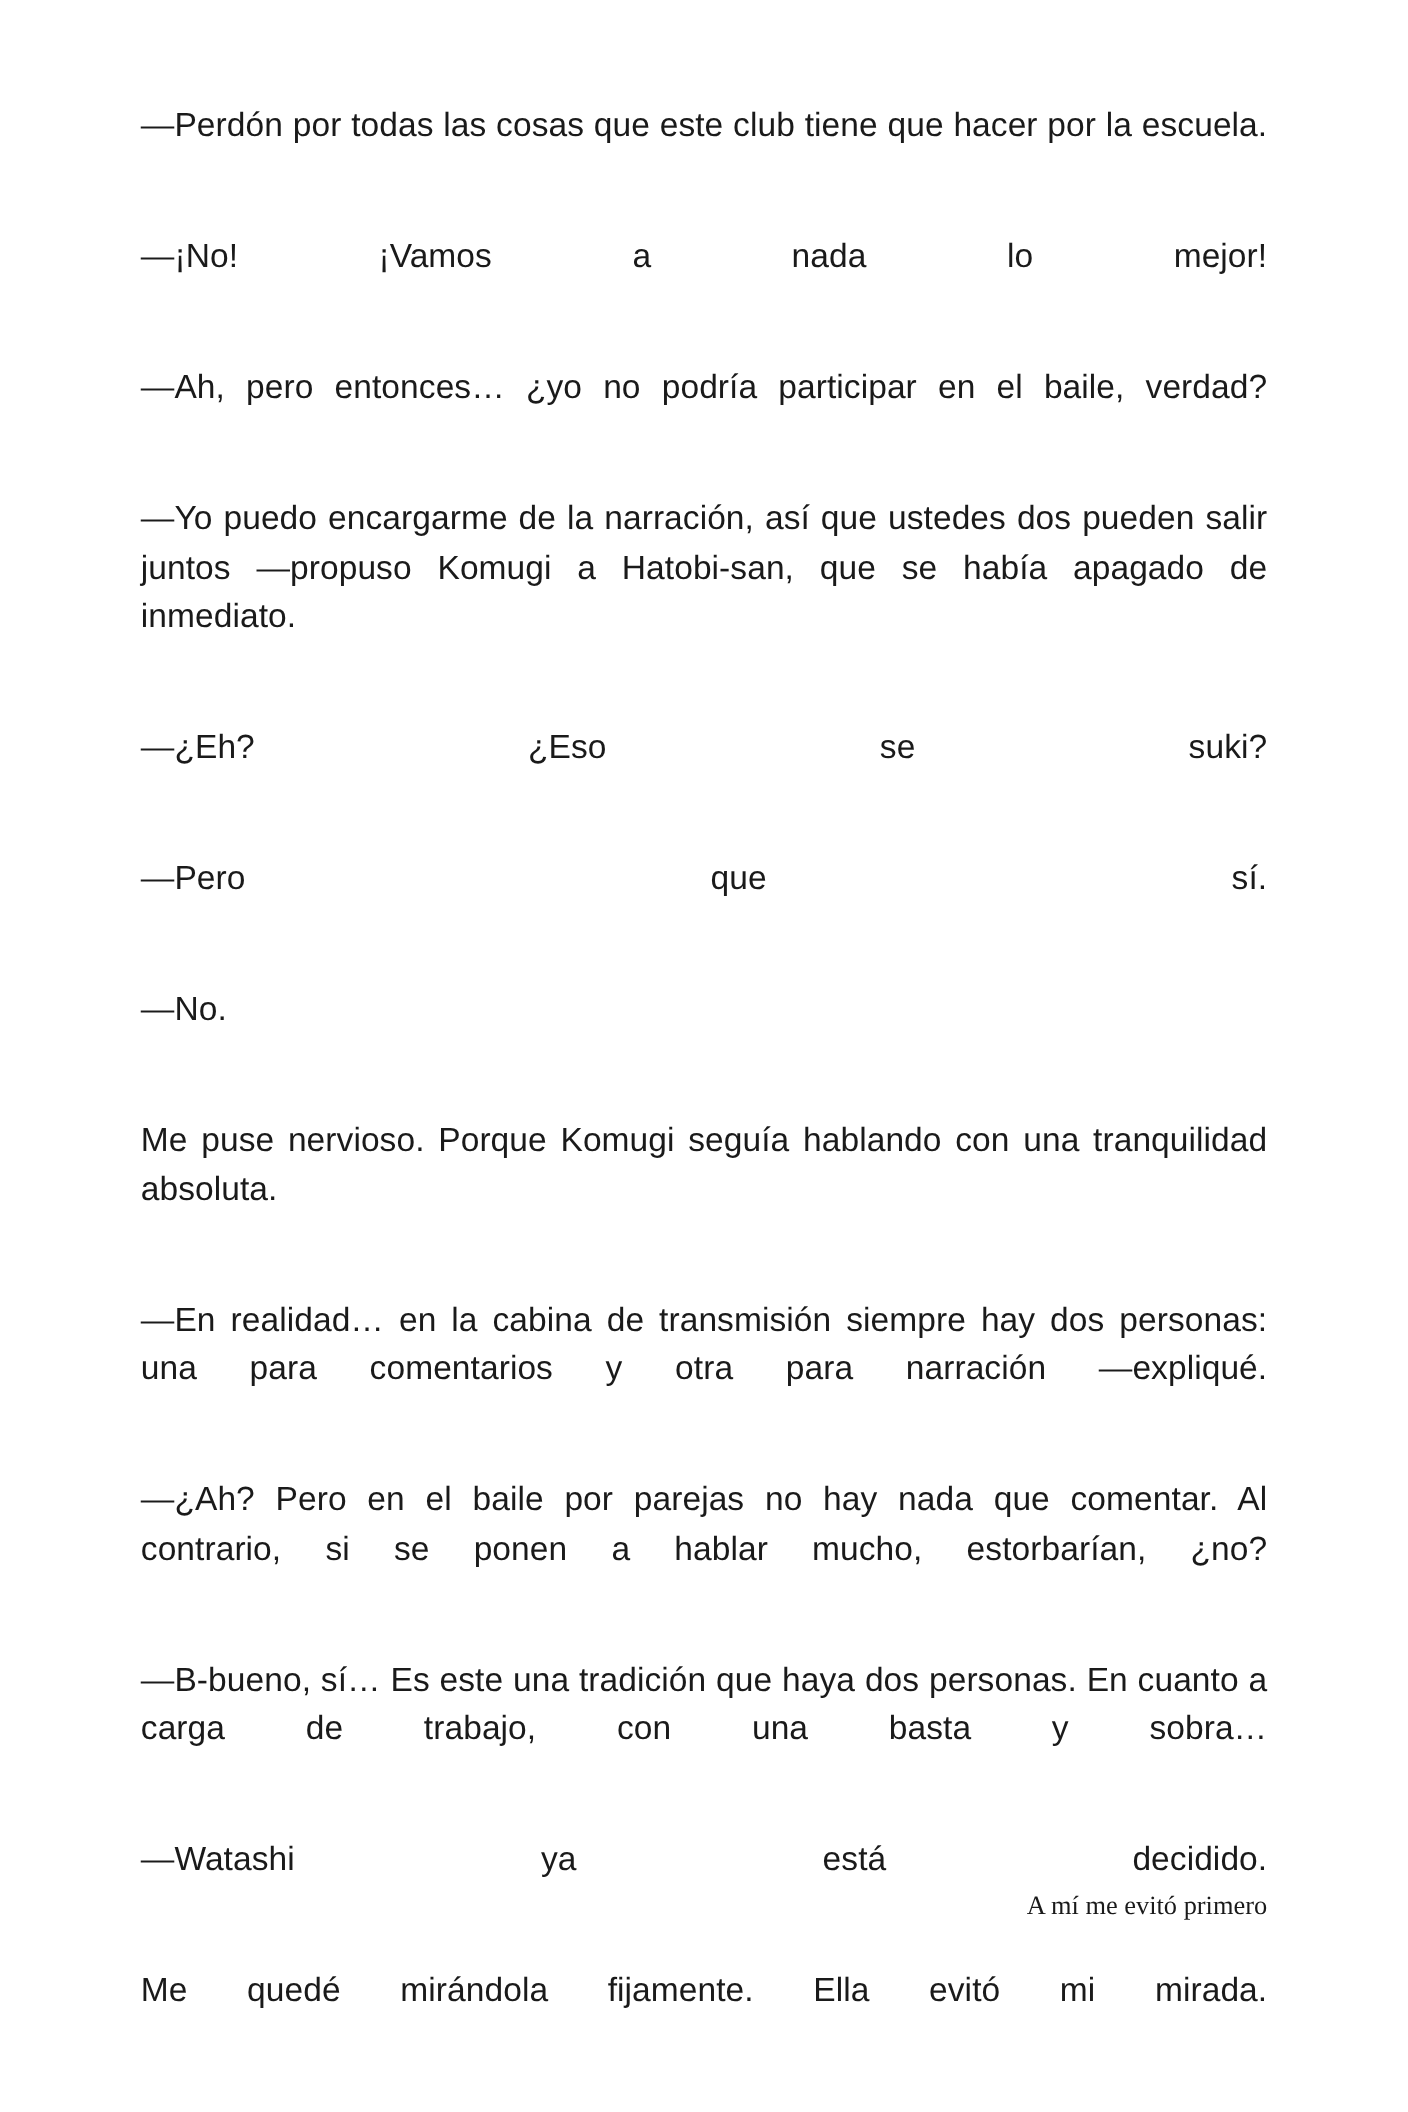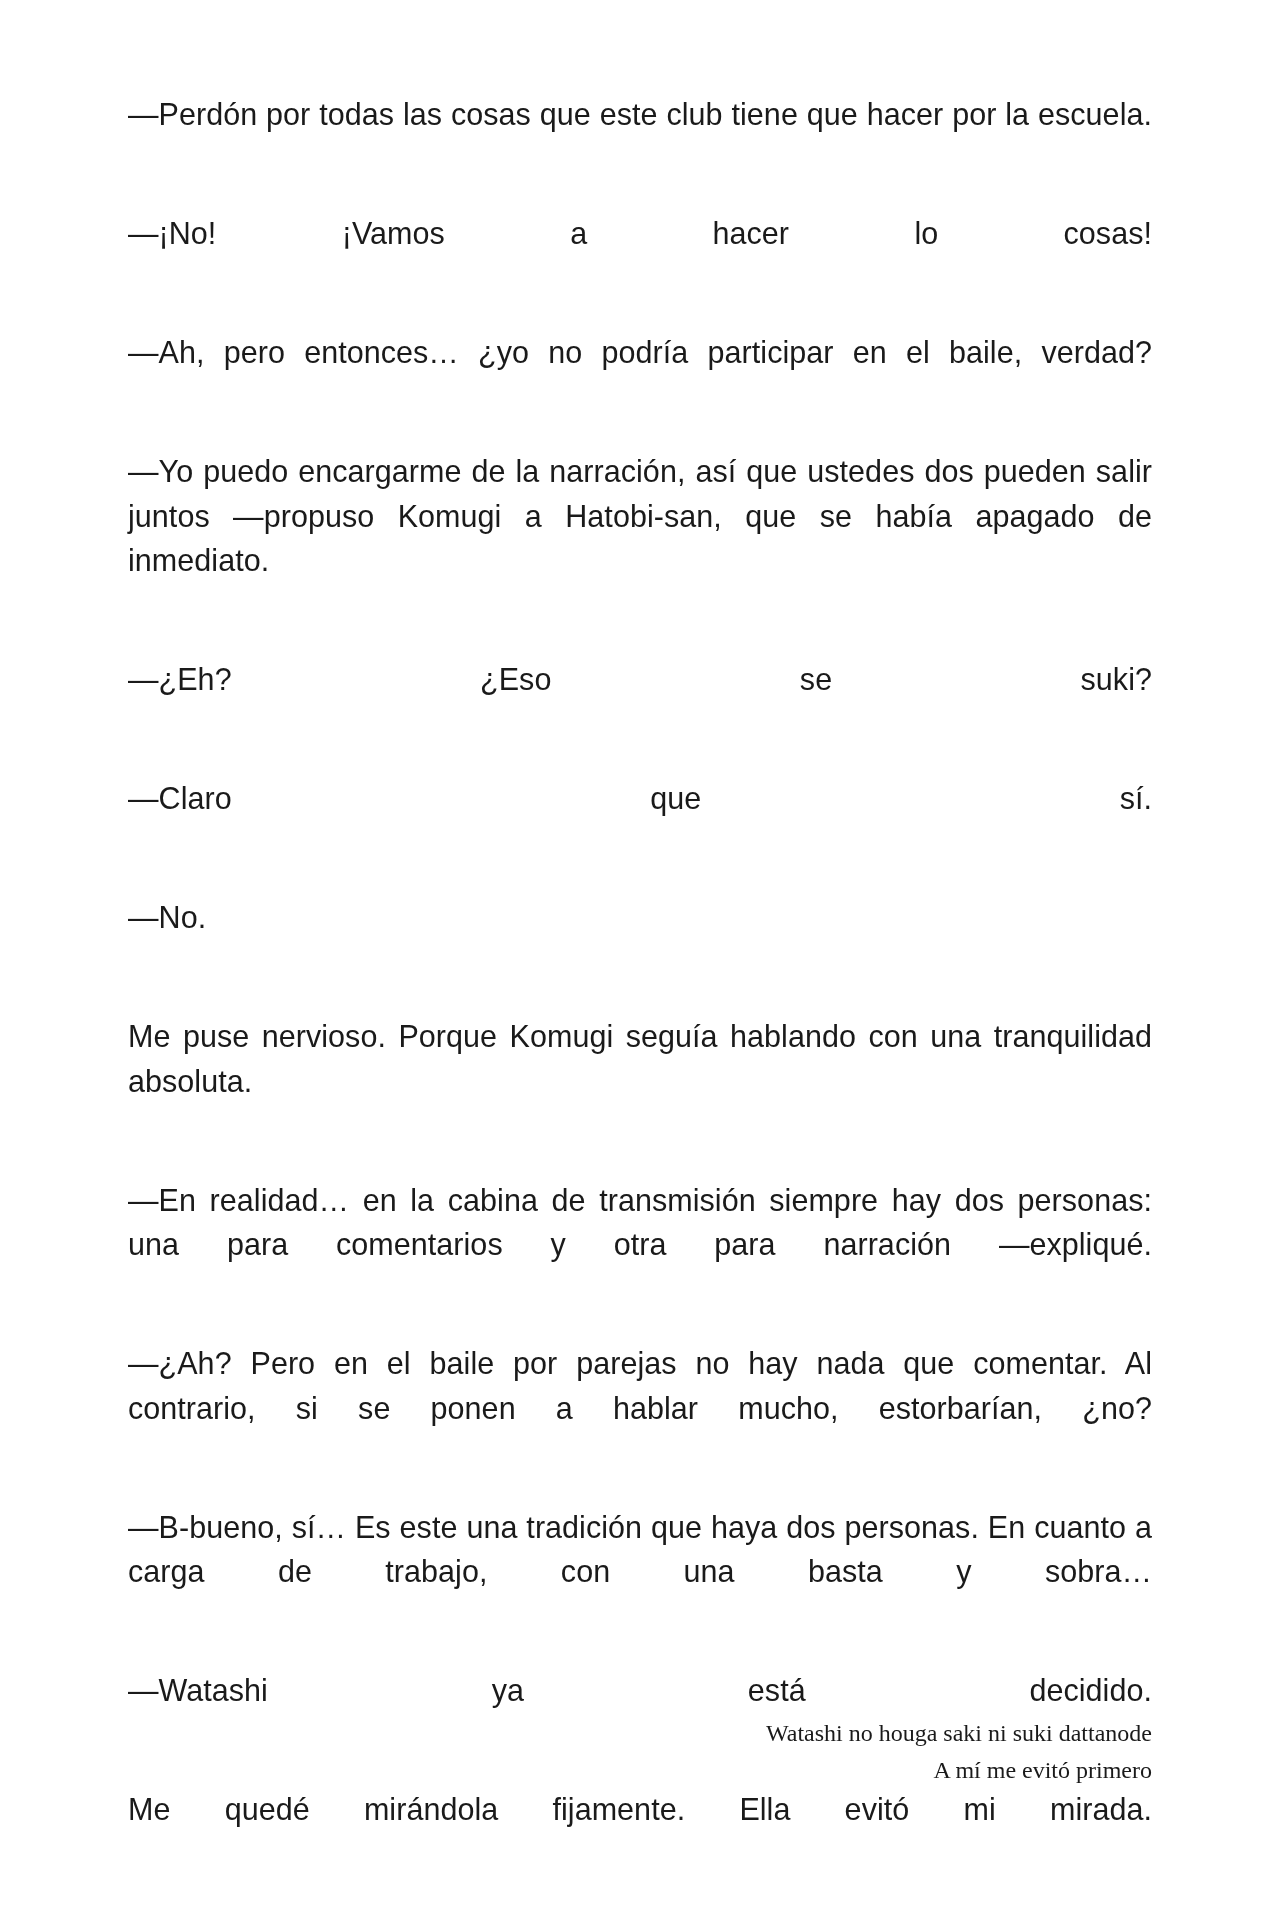--- a/index.html
+++ b/index.html
@@ -65,32 +65,31 @@
     white-space: nowrap;
   }
 </style>
 </head>
 <body>
 
 <div class="page">
 
   <div class="content">
     <p class="para">—Perdón por todas las cosas que este club tiene que hacer por la escuela.</p>
-    <p class="para">—¡No! ¡Vamos a hacer lo cosas!</p>
+    <p class="para">—¡No! ¡Vamos a nada lo mejor!</p>
     <p class="para">—Ah, pero entonces… ¿yo no podría participar en el baile, verdad?</p>
     <p class="para">—Yo puedo encargarme de la narración, así que ustedes dos pueden salir juntos —propuso Komugi a Hatobi-san, que se había apagado de inmediato.</p>
     <p class="para">—¿Eh? ¿Eso se suki?</p>
-    <p class="para">—Claro que sí.</p>
+    <p class="para">—Pero que sí.</p>
     <p class="para">—No.</p>
     <p class="para">Me puse nervioso. Porque Komugi seguía hablando con una tranquilidad absoluta.</p>
     <p class="para">—En realidad… en la cabina de transmisión siempre hay dos personas: una para comentarios y otra para narración —expliqué.</p>
     <p class="para">—¿Ah? Pero en el baile por parejas no hay nada que comentar. Al contrario, si se ponen a hablar mucho, estorbarían, ¿no?</p>
     <p class="para">—B-bueno, sí… Es este una tradición que haya dos personas. En cuanto a carga de trabajo, con una basta y sobra…</p>
     <p class="para">—Watashi ya está decidido.</p>
     <p class="para">Me quedé mirándola fijamente. Ella evitó mi mirada.</p>
   </div>
 
   <div class="footer">
-    <div class="footer-line">Watashi no houga saki ni suki dattanode</div>
     <div class="footer-line">A mí me evitó primero</div>
   </div>
 
 </div>
 
 </body></html>

